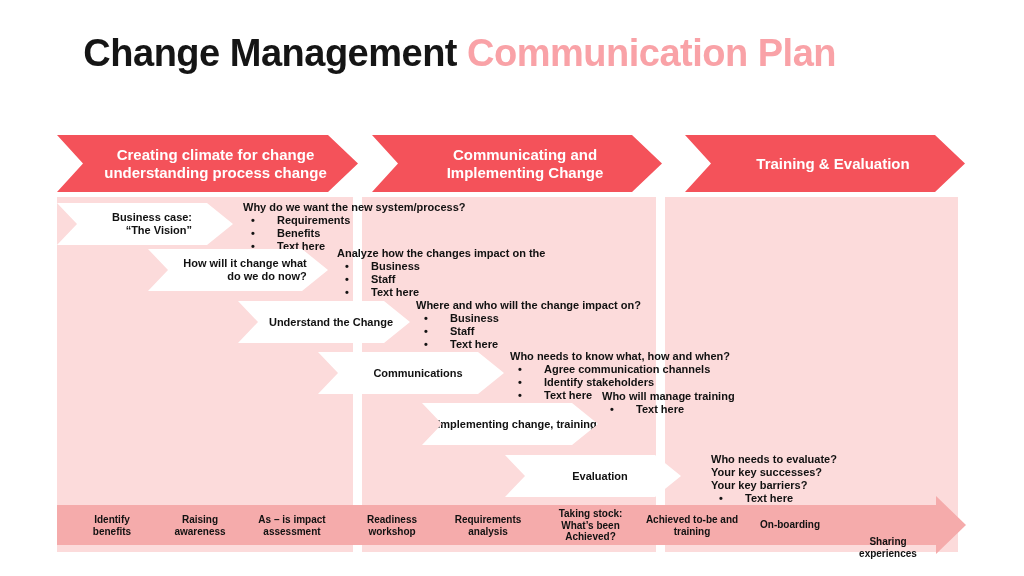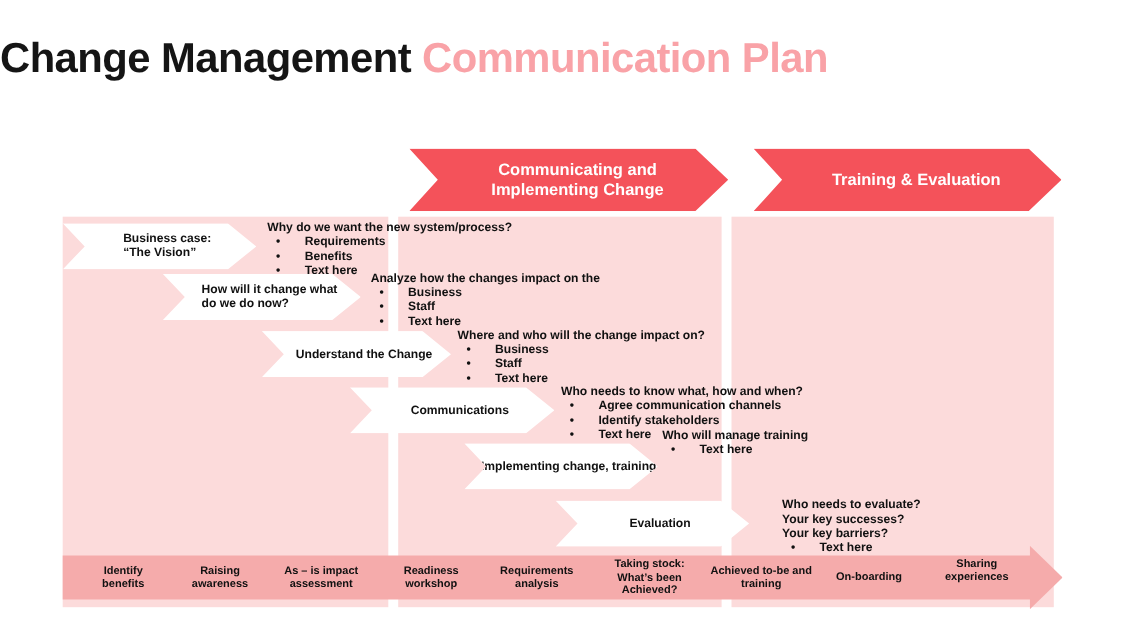--- a/index.html
+++ b/index.html
@@ -1,21 +1,21 @@
 <!DOCTYPE html>
 <html><head>
 <meta charset="utf-8">
 <style>
   html,body{margin:0;padding:0;background:#ffffff;}
   .canvas{position:relative;width:1024px;height:576px;background:#ffffff;overflow:hidden;
           font-family:"Liberation Sans",sans-serif;color:#1c1c1c;}
 
   
-  .title{position:absolute;left:0;top:32px;width:816px;text-align:left;
-         font-size:38px;font-weight:800;letter-spacing:-0.5px;color:#151515;white-space:nowrap;}
+  .title{position:absolute;left:0;top:32px;width:816px;text-align:right;
+         font-size:38px;font-weight:800;letter-spacing:-0.5px;color:#151515;white-space:nowrap;padding-left:20px;}
   .title .pink{color:#f9a2a7;}
   .subtitle{position:absolute;left:0;top:82px;width:1024px;text-align:center;
             font-size:24px;font-weight:400;color:#1c1c1c;letter-spacing:-0.3px;}
 
   
   .phase{position:absolute;top:135px;height:57px;background:#f4525a;color:#ffffff;
          display:flex;align-items:center;justify-content:center;text-align:center;
          font-size:15px;font-weight:700;line-height:18px;white-space:pre-line;
          padding-left:16px;box-sizing:border-box;
          clip-path:polygon(0 0,calc(100% - 30px) 0,100% 50%,calc(100% - 30px) 100%,0 100%,26px 50%);}
@@ -24,21 +24,21 @@
   .phase3{left:685px;width:280px;}
 
   
   .col{position:absolute;top:197px;height:355px;background:#fcdbdb;}
   .col1{left:57px;width:296px;}
   .col2{left:362px;width:294px;}
   .col3{left:665px;width:293px;}
 
   
   .warrow{position:absolute;height:42px;background:#ffffff;color:#111111;
-          display:flex;align-items:center;justify-content:center;text-align:left;
+          display:flex;align-items:center;justify-content:center;text-align:right;
           font-size:11px;font-weight:700;line-height:13px;white-space:pre-line;
           padding-left:14px;box-sizing:border-box;
           clip-path:polygon(0 0,calc(100% - 26px) 0,100% 50%,calc(100% - 26px) 100%,0 100%,20px 50%);}
 
   
   .notes{position:absolute;font-size:11px;font-weight:700;line-height:13px;color:#111111;}
   .notes .heading{white-space:pre-line;}
   .bullet{display:flex;}
   .bullet::before{content:"•";width:10px;margin-left:8px;margin-right:16px;}
 
@@ -49,20 +49,22 @@
   .band-item{position:absolute;top:50%;transform:translateY(-50%);text-align:center;
              font-size:10px;font-weight:700;line-height:11.5px;color:#111111;}
 </style>
 </head>
 <body>
 
 <div class="canvas">
 
   <div class="title"><span>Change Management </span><span class="pink">Communication Plan</span></div>
 
+  <div class="phase phase1">Creating climate for change
+understanding process change</div>
   <div class="phase phase3">Training &amp; Evaluation</div>
   <div class="phase phase2">Communicating and
 Implementing Change</div>
 
   <div class="col col1"></div>
   <div class="col col2"></div>
   <div class="col col3"></div>
 
   <div class="warrow" style="left:57px;top:203px;width:176px;">Business case:
 “The Vision”</div>
@@ -115,15 +117,15 @@
   <div class="band"></div>
   <div class="band-tip"></div>
   <span class="band-item" style="left: 82px; width: 60px; top: 525px;">Identify benefits</span>
   <span class="band-item" style="left: 167px; width: 66px; top: 525px;">Raising awareness</span>
   <span class="band-item" style="left: 247px; width: 90px; top: 525px;">As – is impact assessment</span>
   <span class="band-item" style="left: 357px; width: 70px; top: 525px;">Readiness workshop</span>
   <span class="band-item" style="left: 453px; width: 70px; top: 525px;">Requirements analysis</span>
   <span class="band-item" style="left: 548px; width: 85px; top: 525px;">Taking stock: What’s been Achieved?</span>
   <span class="band-item" style="left: 644px; width: 96px; top: 525px;">Achieved to-be and training</span>
   <span class="band-item" style="left: 750px; width: 80px; top: 525px;">On-boarding</span>
-  <span class="band-item" style="left: 848px; width: 80px; top: 519px;">Sharing experiences</span>
+  <span class="band-item" style="left: 848px; width: 80px; top: 547px;">Sharing experiences</span>
 
 </div>
 
 </body></html>

